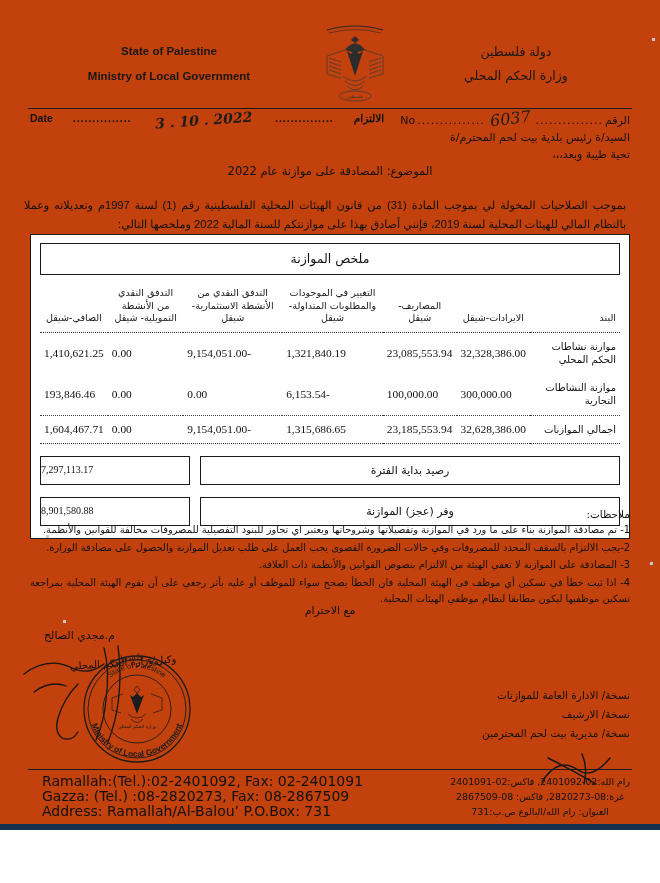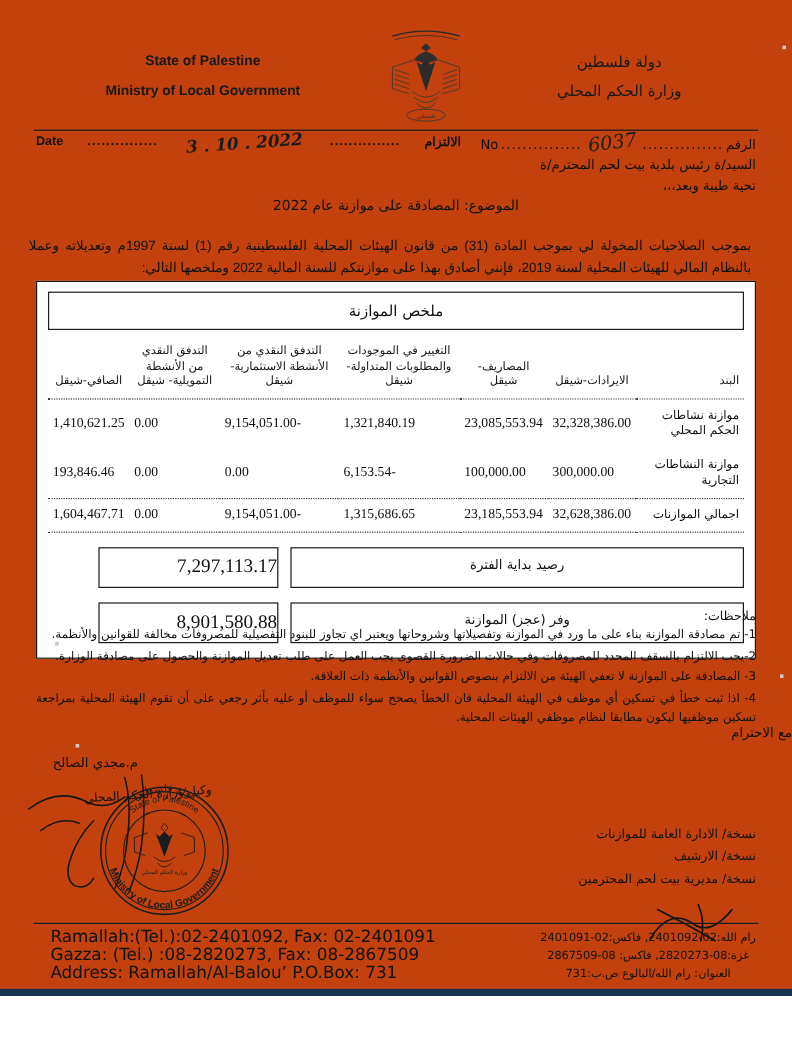--- a/index.html
+++ b/index.html
@@ -199,26 +199,25 @@
     text-align: center;
     direction: rtl;
     font-family: "DejaVu Sans", sans-serif;
     font-size: 11px;
     padding: 7px 0;
   }
   .sum-value {
     width: 148px;
     flex: 0 0 148px;
     border: 1.2px solid #1a1a1a;
-    text-align: right;
+    text-align: left;
     font-family: "Liberation Serif", "DejaVu Serif", serif;
-    font-size: 16px;
+    font-size: 10px;
     padding: 7px 0;
     direction: ltr;
-    margin-left: 42px;
   }
 
   
   .notes-label {
     position: absolute;
     right: 30px;
     top: 508px;
     direction: rtl;
     font-family: "DejaVu Sans", sans-serif;
     font-size: 10.5px;
@@ -232,21 +231,21 @@
     font-size: 9.9px;
     line-height: 16.5px;
     text-align: justify;
   }
   .notes p { margin: 0 0 1px 0; }
 
   
   .closing {
     position: absolute;
     top: 604px; left: 0; right: 0;
-    text-align: right;
+    text-align: center;
     direction: rtl;
     font-family: "DejaVu Sans", sans-serif;
     font-size: 11px;
   }
   .sig-name {
     position: absolute;
     top: 629px;
     left: 44px;
     direction: rtl;
     font-family: "DejaVu Sans", sans-serif;

